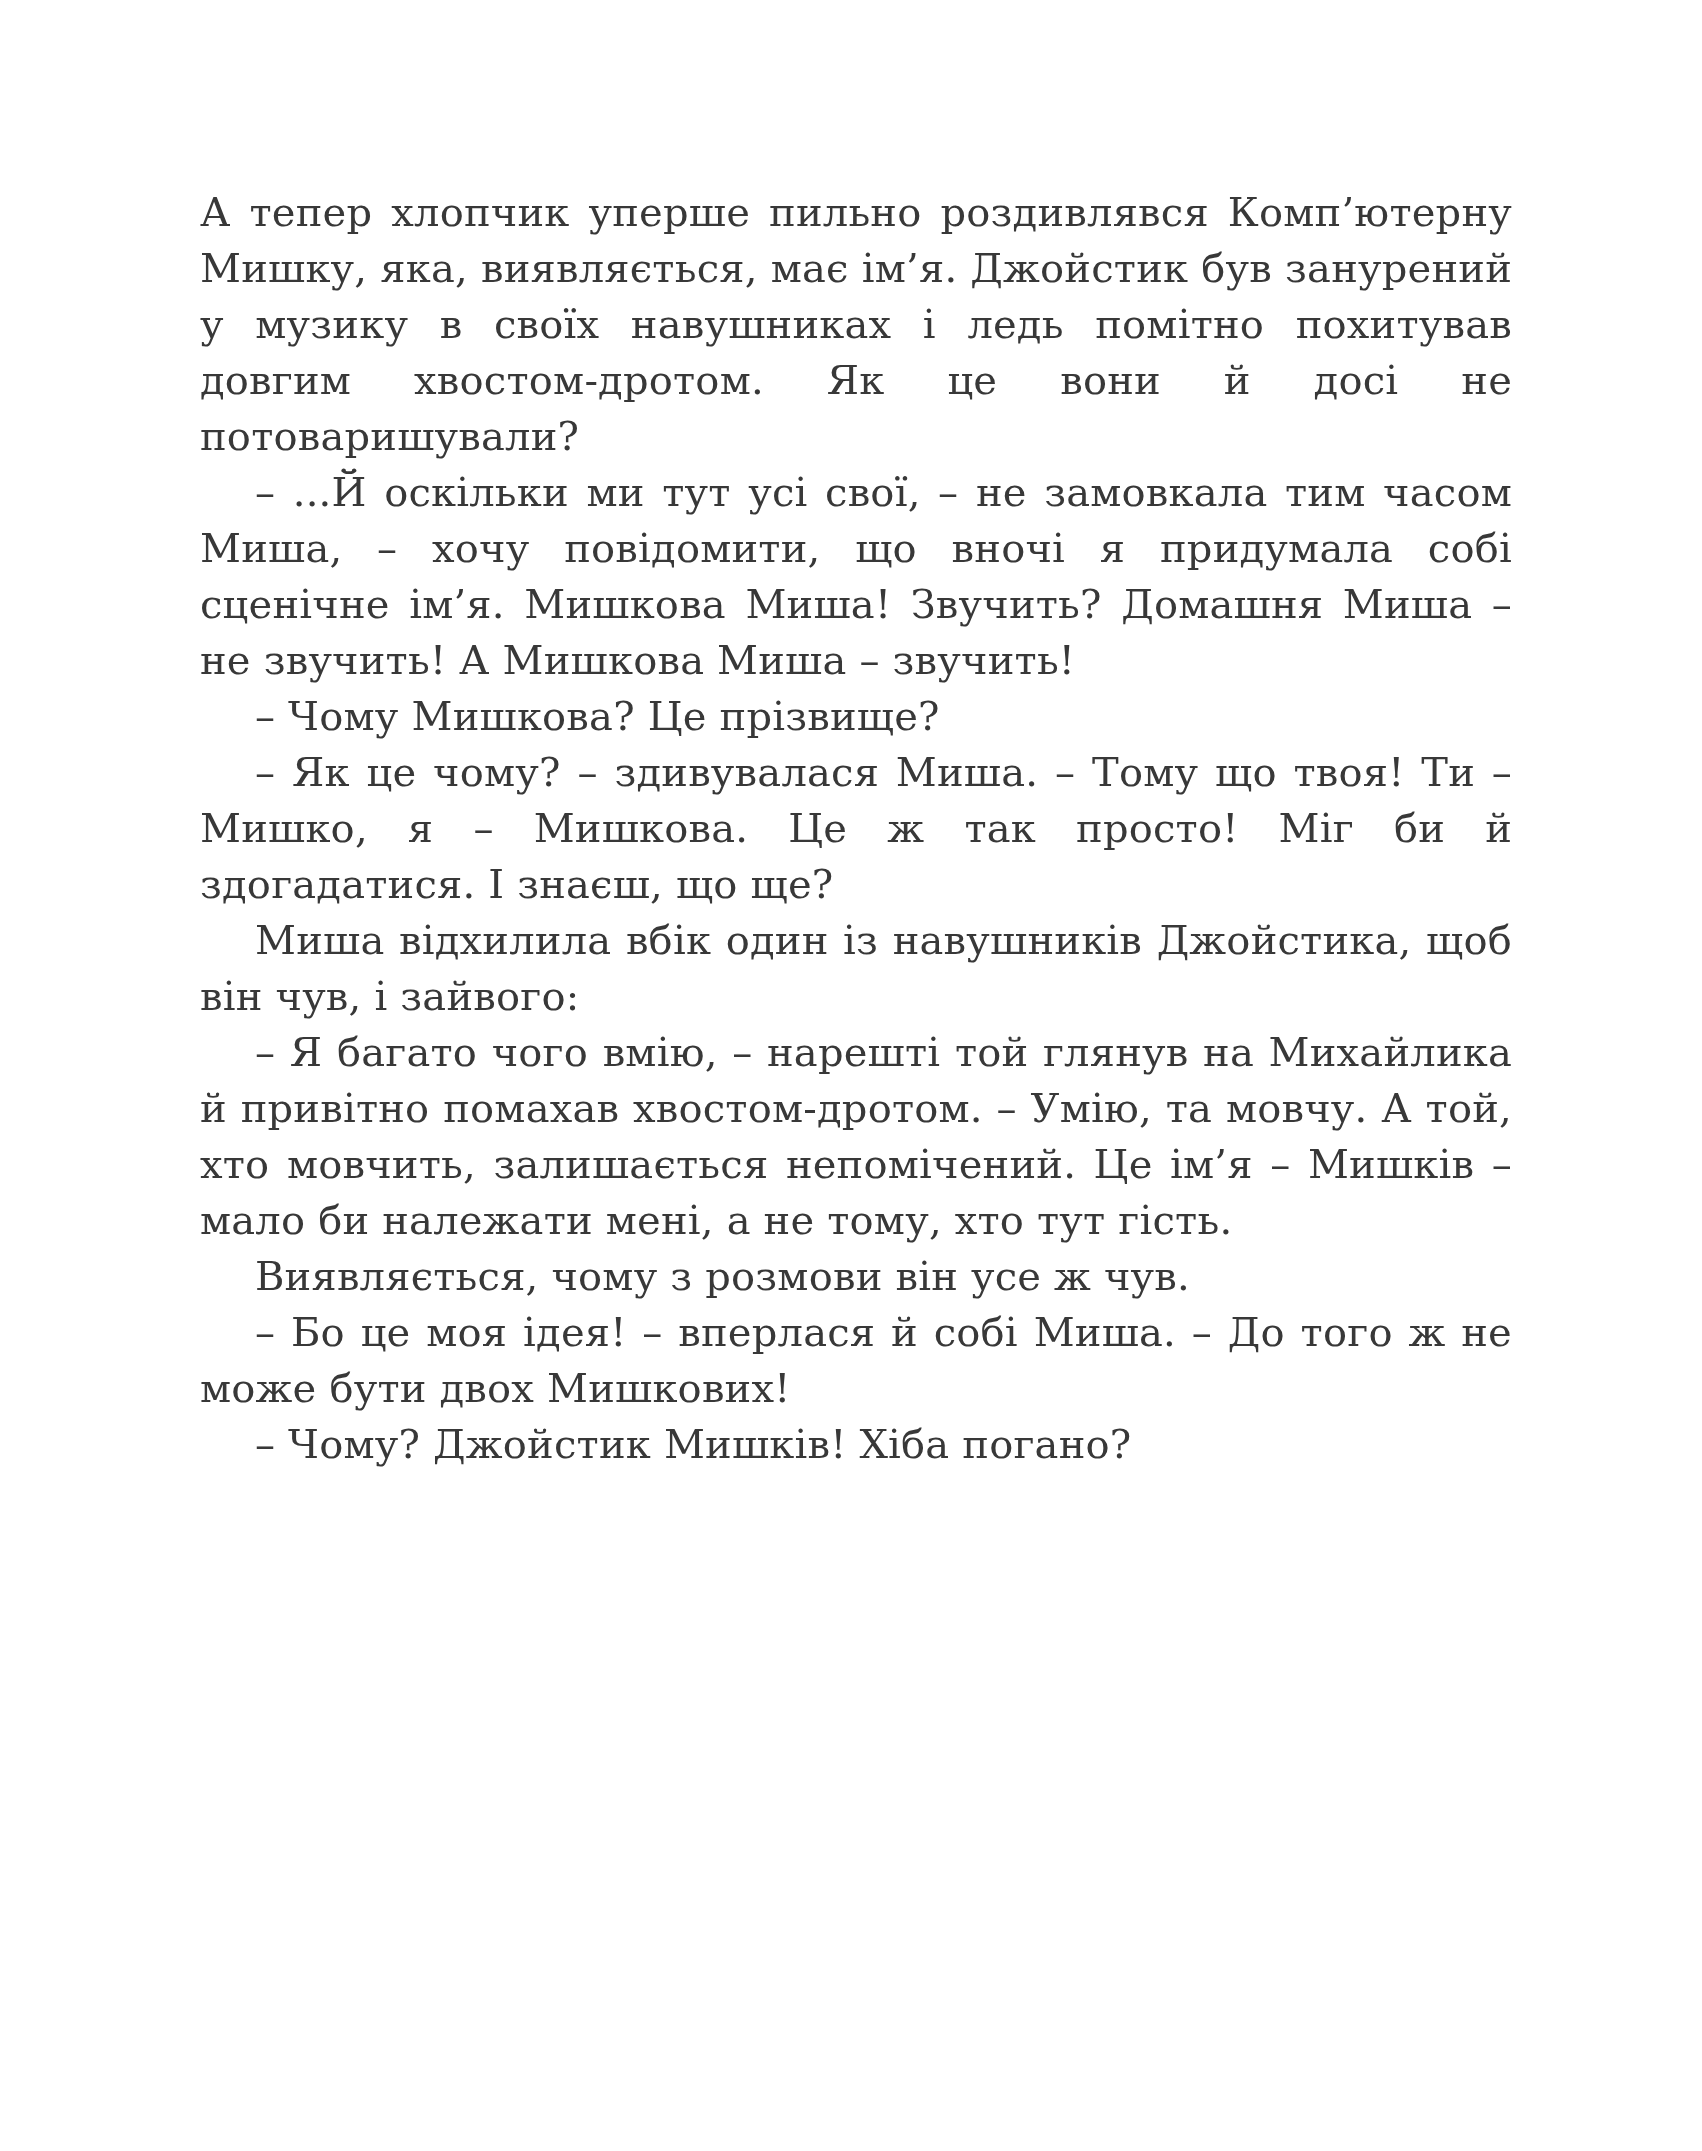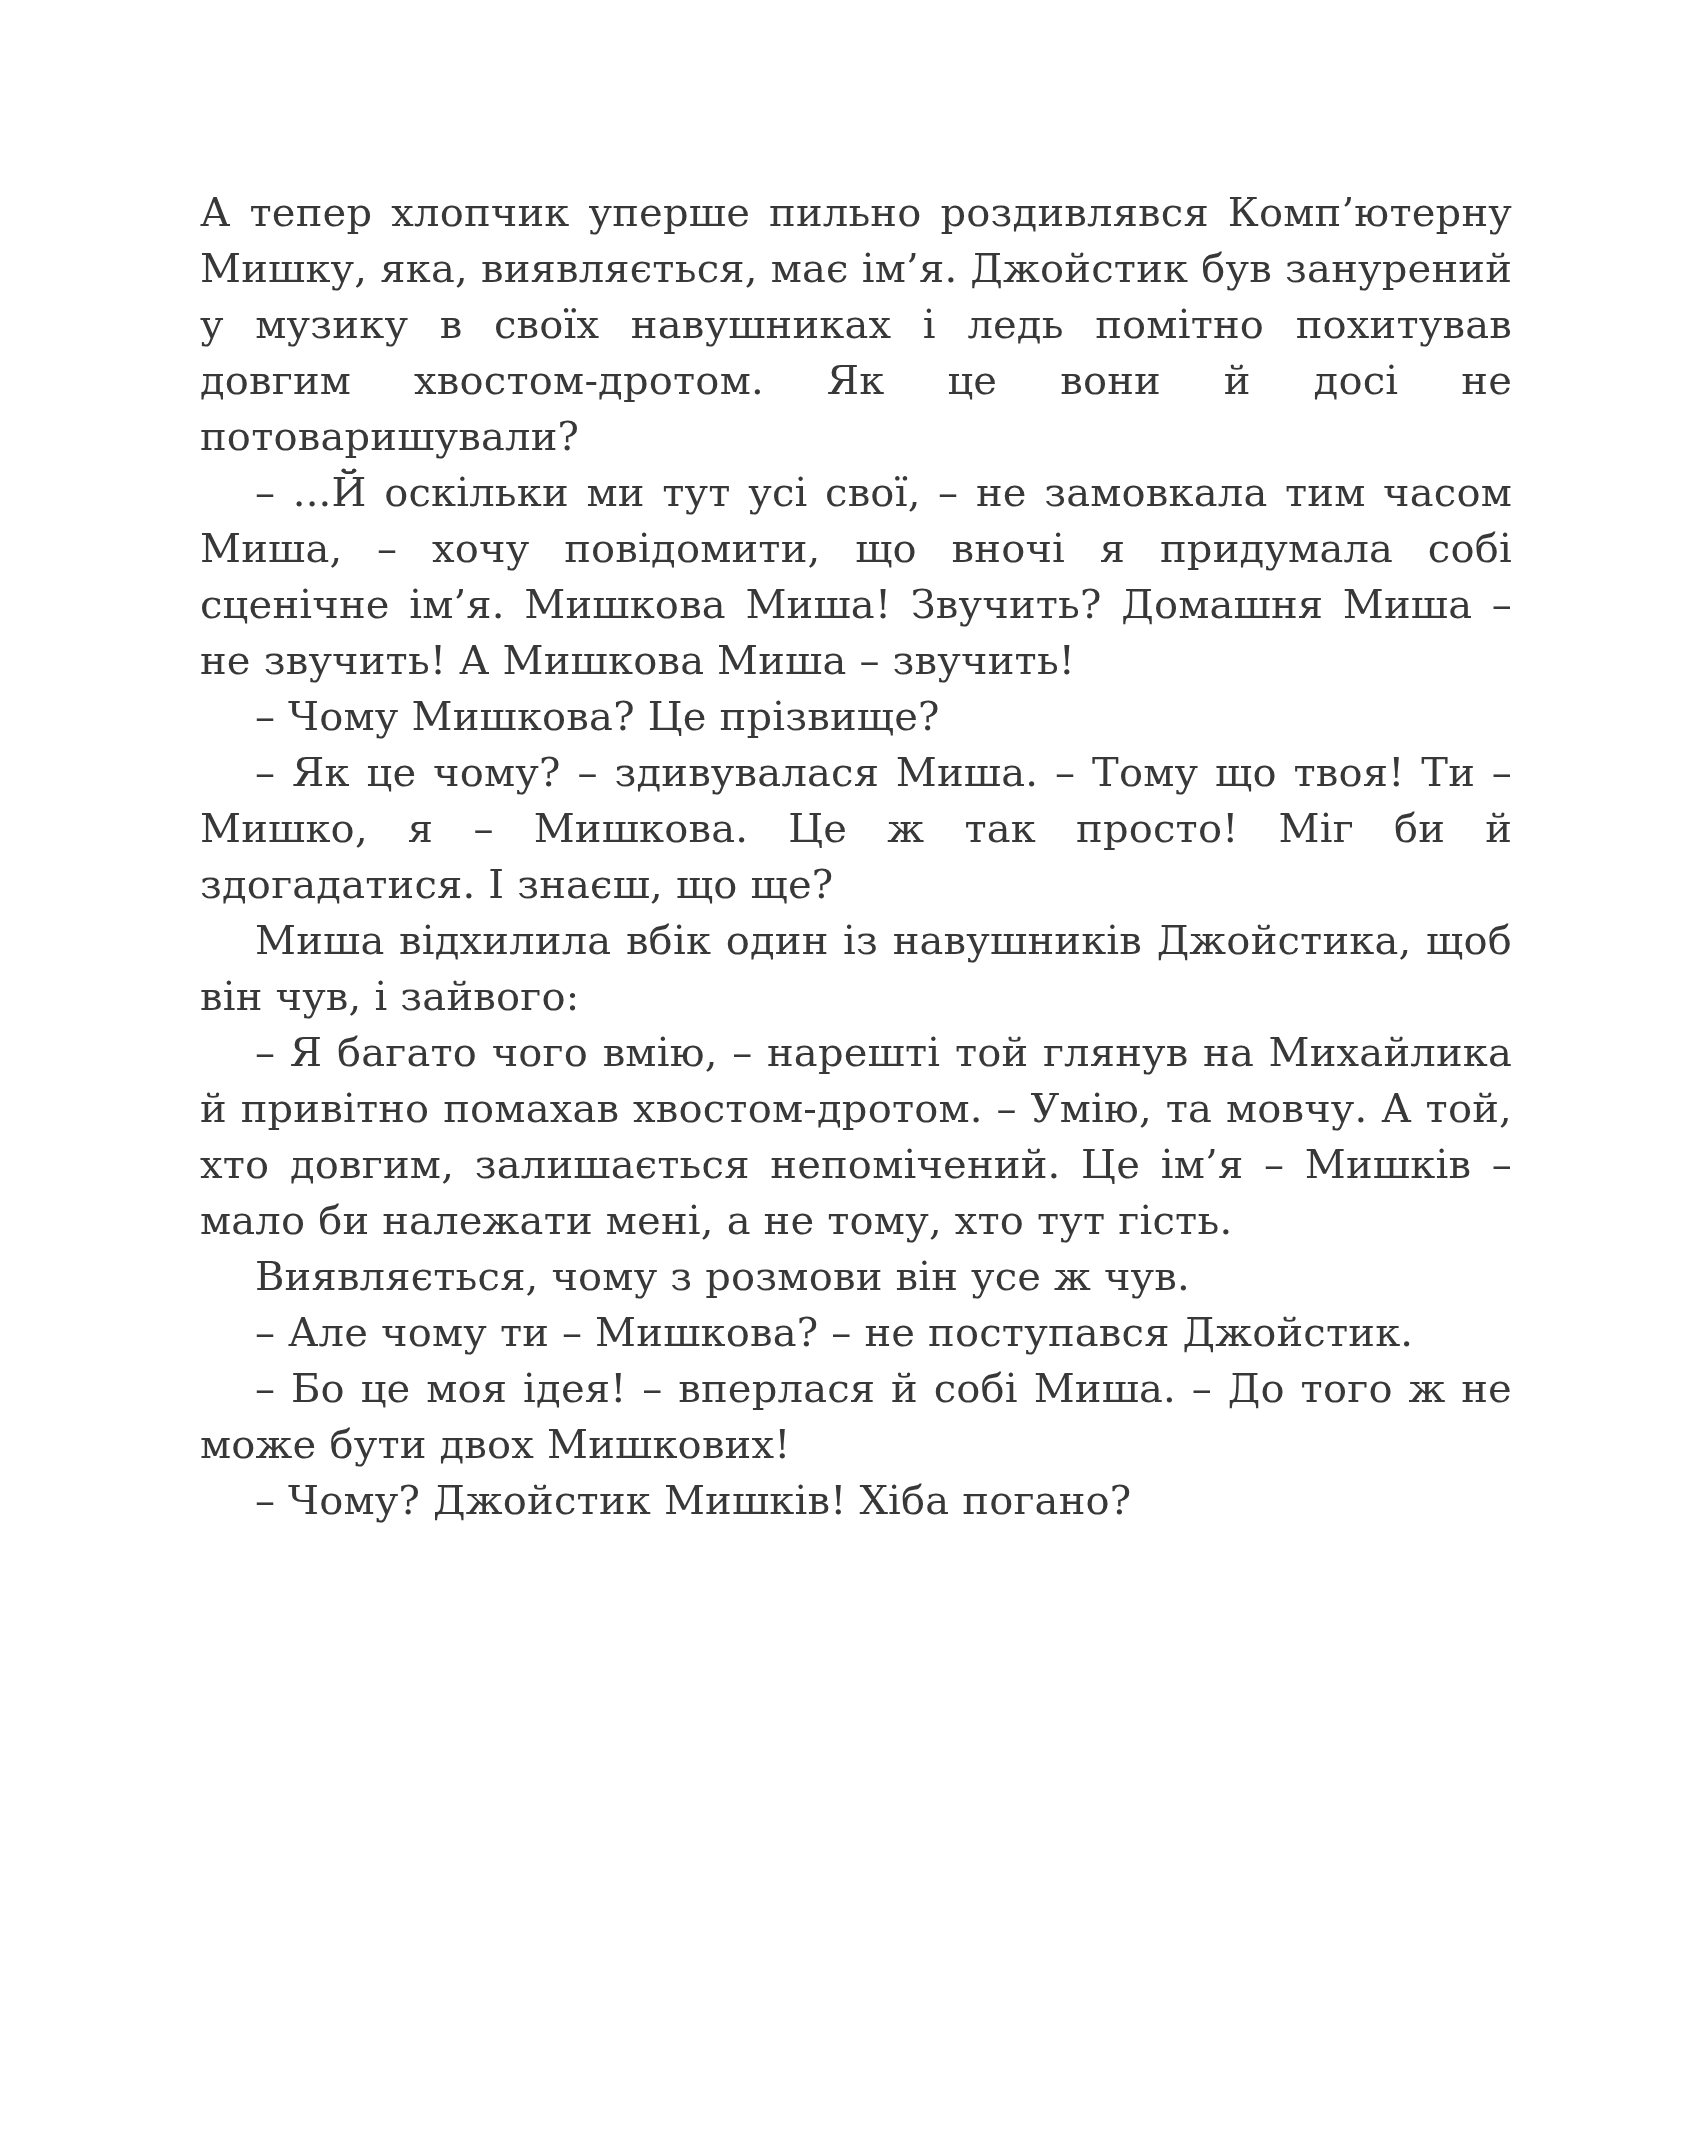--- a/index.html
+++ b/index.html
@@ -43,21 +43,20 @@
 </head>
 <body>
 
 <div class="page">
   <div class="text-block" style="color: rgb(56, 56, 56);">
       <p class="para">А тепер хлопчик уперше пильно роздивлявся Комп’ютерну Мишку, яка, виявляється, має ім’я. Джойстик був занурений у музику в своїх навушниках і ледь помітно похитував довгим хвостом-дротом. Як це вони й досі не потоваришували?</p>
       <p class="para indent">– ...Й оскільки ми тут усі свої, – не замовкала тим часом Миша, – хочу повідомити, що вночі я придумала собі сценічне ім’я. Мишкова Миша! Звучить? Домашня Миша – не звучить! А Мишкова Миша – звучить!</p>
       <p class="para indent">– Чому Мишкова? Це прізвище?</p>
       <p class="para indent">– Як це чому? – здивувалася Миша. – Тому що твоя! Ти – Мишко, я – Мишкова. Це ж так просто! Міг би й здогадатися. І знаєш, що ще?</p>
       <p class="para indent">Миша відхилила вбік один із навушників Джойстика, щоб він чув, і зайвого:</p>
-      <p class="para indent">– Я багато чого вмію, – нарешті той глянув на Михайлика й привітно помахав хвостом-дротом. – Умію, та мовчу. А той, хто довгим, залишається непомічений. Це ім’я – Мишків – мало би належати мені, а не тому, хто тут гість.</p>
+      <p class="para indent">– Я багато чого вмію, – нарешті той глянув на Михайлика й привітно помахав хвостом-дротом. – Умію, та мовчу. А той, хто мовчить, залишається непомічений. Це ім’я – Мишків – мало би належати мені, а не тому, хто тут гість.</p>
       <p class="para indent">Виявляється, чому з розмови він усе ж чув.</p>
-      <p class="para indent">– Але чому ти – Мишкова? – не поступався Джойстик.</p>
       <p class="para indent">– Бо це моя ідея! – вперлася й собі Миша. – До того ж не може бути двох Мишкових!</p>
       <p class="para indent">– Чому? Джойстик Мишків! Хіба погано?</p>
     </div>
   <div class="page-number" style="color: rgb(167, 43, 58);">17</div>
 </div>
 
 
 </body></html>

